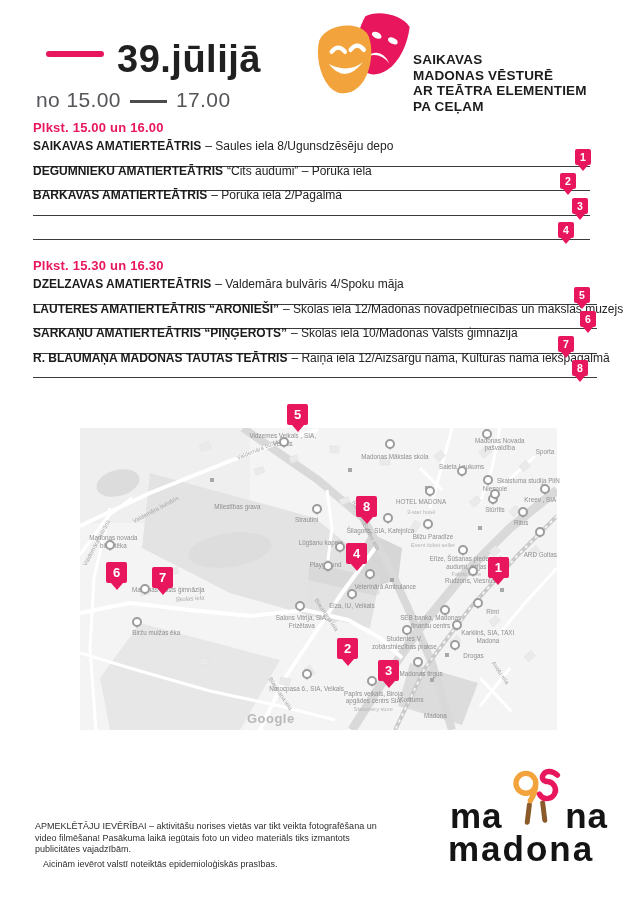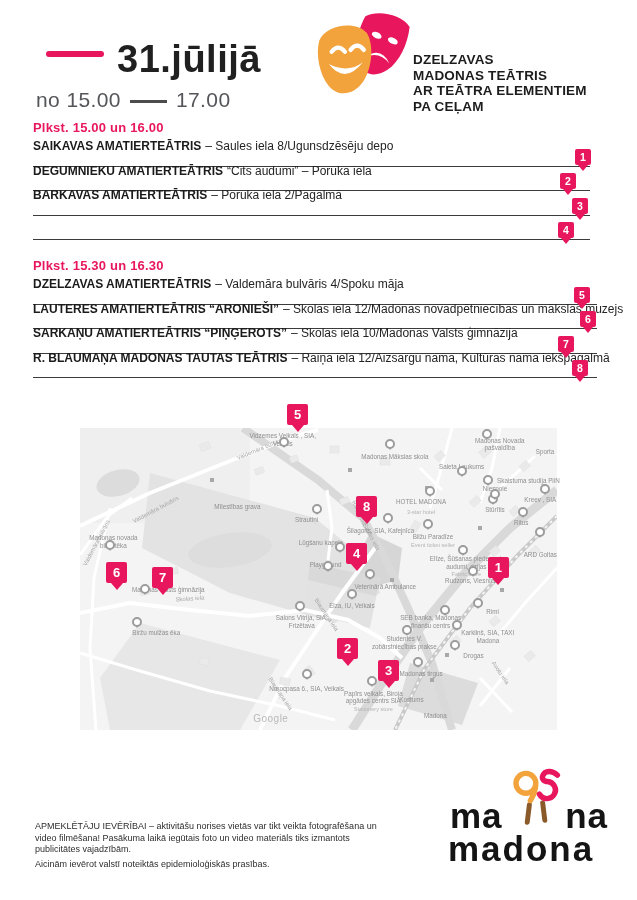--- a/index.html
+++ b/index.html
@@ -31,70 +31,70 @@
             border:5px solid transparent;border-top:6px solid #E8175D;border-bottom:0;}
 
   
   #map{position:absolute;left:80px;top:428px;width:477px;height:302px;background:#f4f4f4;}
   #map svg{position:absolute;left:0;top:0;}
   #map-overlay{position:absolute;left:0;top:0;width:100%;height:100%;}
   .map-label{position:absolute;transform:translate(-50%,-50%);font-size:6.3px;line-height:1.18;
              color:#8f8f8f;text-align:center;width:76px;pointer-events:none;}
   .map-label.street{color:#a8a8a8;width:auto;white-space:nowrap;font-size:6px;}
   .map-label.sub{color:#b5b5b5;font-size:5.6px;}
-  .map-label.watermark{color:#b9b9b9;font-size:10px;letter-spacing:.5px;width:auto;}
+  .map-label.watermark{color:#b9b9b9;font-size:13px;letter-spacing:.5px;width:auto;font-weight:bold;}
   .map-poi{position:absolute;width:6px;height:6px;border:2px solid #9c9c9c;border-radius:50%;
            background:#fff;transform:translate(-50%,-100%);}
   .map-poi::after{content:"";position:absolute;top:100%;left:50%;transform:translateX(-50%);
            border:2.5px solid transparent;border-top:3.5px solid #9c9c9c;border-bottom:0;}
   .map-pin{position:absolute;width:21px;height:21px;background:#E8175D;border-radius:2px;color:#fff;
            font-weight:700;font-size:13px;display:flex;align-items:center;justify-content:center;z-index:6;}
   .map-pin::after{content:"";position:absolute;top:100%;left:50%;transform:translateX(-50%);
            border:6px solid transparent;border-top:7px solid #E8175D;border-bottom:0;}
 
   
   .notice{position:absolute;left:35px;width:354px;font-size:9px;line-height:11.6px;color:#2e2e2e;}
   #notice1{top:812px;}
-  #notice2{top:850px;}
+  #notice2{top:850px;margin-left:8px;}
   #logo{position:absolute;left:450px;top:768px;width:160px;height:106px;}
   .logo-word{position:absolute;font-weight:700;color:#141414;font-size:35px;letter-spacing:1px;line-height:1;}
   .logo-ma{left:0;top:30px;}
   .logo-na{right:2px;top:30px;}
   .logo-madona{left:-2px;top:63px;letter-spacing:2px;}
   .candies{position:absolute;left:52px;top:0;}
 </style>
 </head>
 <body>
 
 <div class="page">
 
   <div class="dash-pink"></div>
-  <div class="date">31.jūlijā</div>
+  <div class="date">39.jūlijā</div>
   <div class="timerow">
     <span>no 15.00</span>
     <span class="time-dash"></span>
     <span>17.00</span>
   </div>
 
   <svg class="masks" width="98" height="90" viewBox="0 0 100 95">
     <g transform="rotate(16 70 38)">
       <path d="M46,10 C56,0 82,-3 94,8 C97,26 94,46 84,58 C74,70 60,70 52,60 C44,48 42,26 46,10 Z" fill="#E8175D"></path>
       <ellipse cx="63" cy="26" rx="5.5" ry="3.2" fill="#fff" transform="rotate(10 63 26)"></ellipse>
       <ellipse cx="81" cy="27" rx="5.5" ry="3.2" fill="#fff" transform="rotate(10 81 27)"></ellipse>
       <path d="M58,51 Q71,41 84,51 Q71,36 58,51 Z" fill="#fff"></path>
     </g>
     <path d="M6,30 C12,14 44,8 56,22 C64,34 62,60 52,74 C42,88 26,90 16,78 C6,66 2,44 6,30 Z" fill="#F2A33C"></path>
     <path d="M19,42 Q26,33 33,42" fill="none" stroke="#fff" stroke-width="4.5" stroke-linecap="round"></path>
     <path d="M39,40 Q46,31 53,40" fill="none" stroke="#fff" stroke-width="4.5" stroke-linecap="round"></path>
     <path d="M16,55 Q33,77 52,53 Q36,65 16,55 Z" fill="#fff"></path>
   </svg>
 
   <div class="title">
-    <div>DZELZAVAS</div>
-    <div>MADONAS TEĀTRIS</div>
+    <div>SAIKAVAS</div>
+    <div>MADONAS VĒSTURĒ</div>
     <div>AR TEĀTRA ELEMENTIEM</div>
     <div>PA CEĻAM</div>
   </div>
 
   <div class="section" id="section1">
     <p class="plkst">Plkst. 15.00 un 16.00</p>
     <div class="row">
       <span><b>SAIKAVAS AMATIERTEĀTRIS</b><span class="detail">– Saules iela 8/Ugunsdzēsēju depo</span></span>
       <span class="list-pin" style="left:542px">
           <span>1</span>

